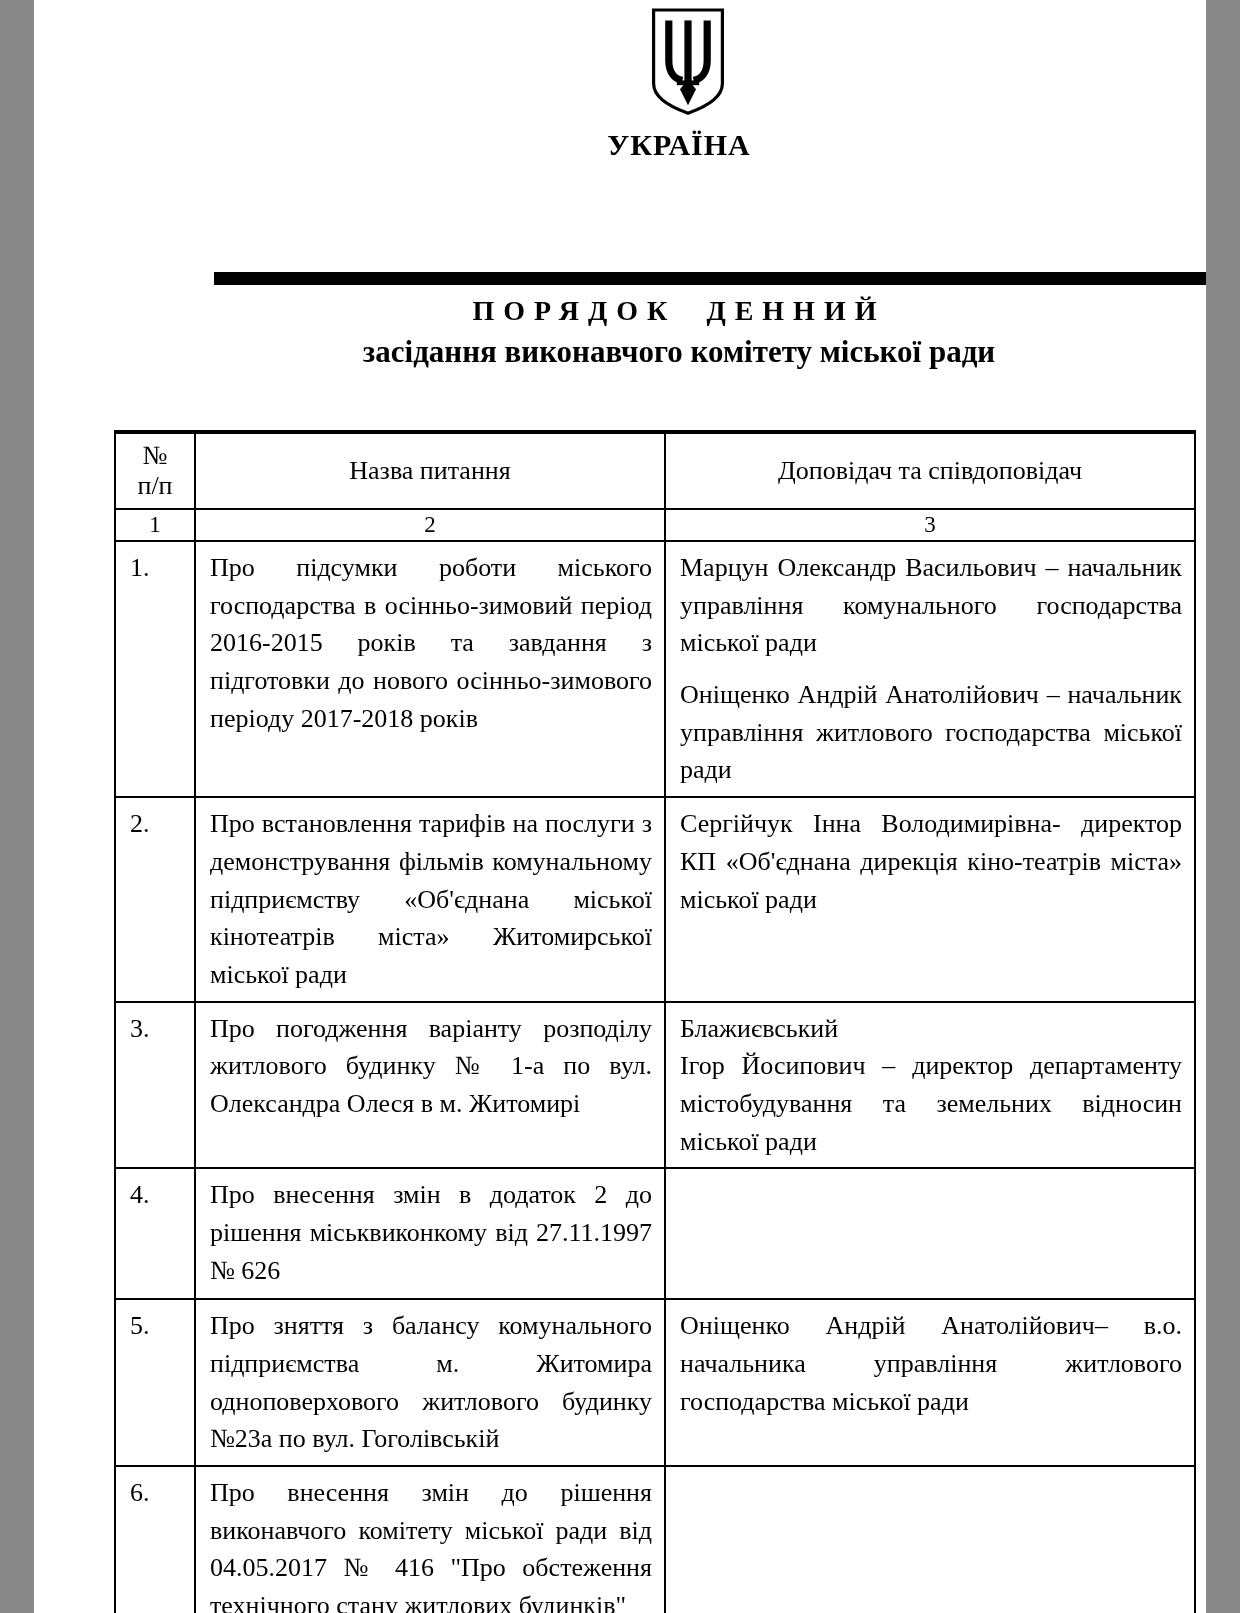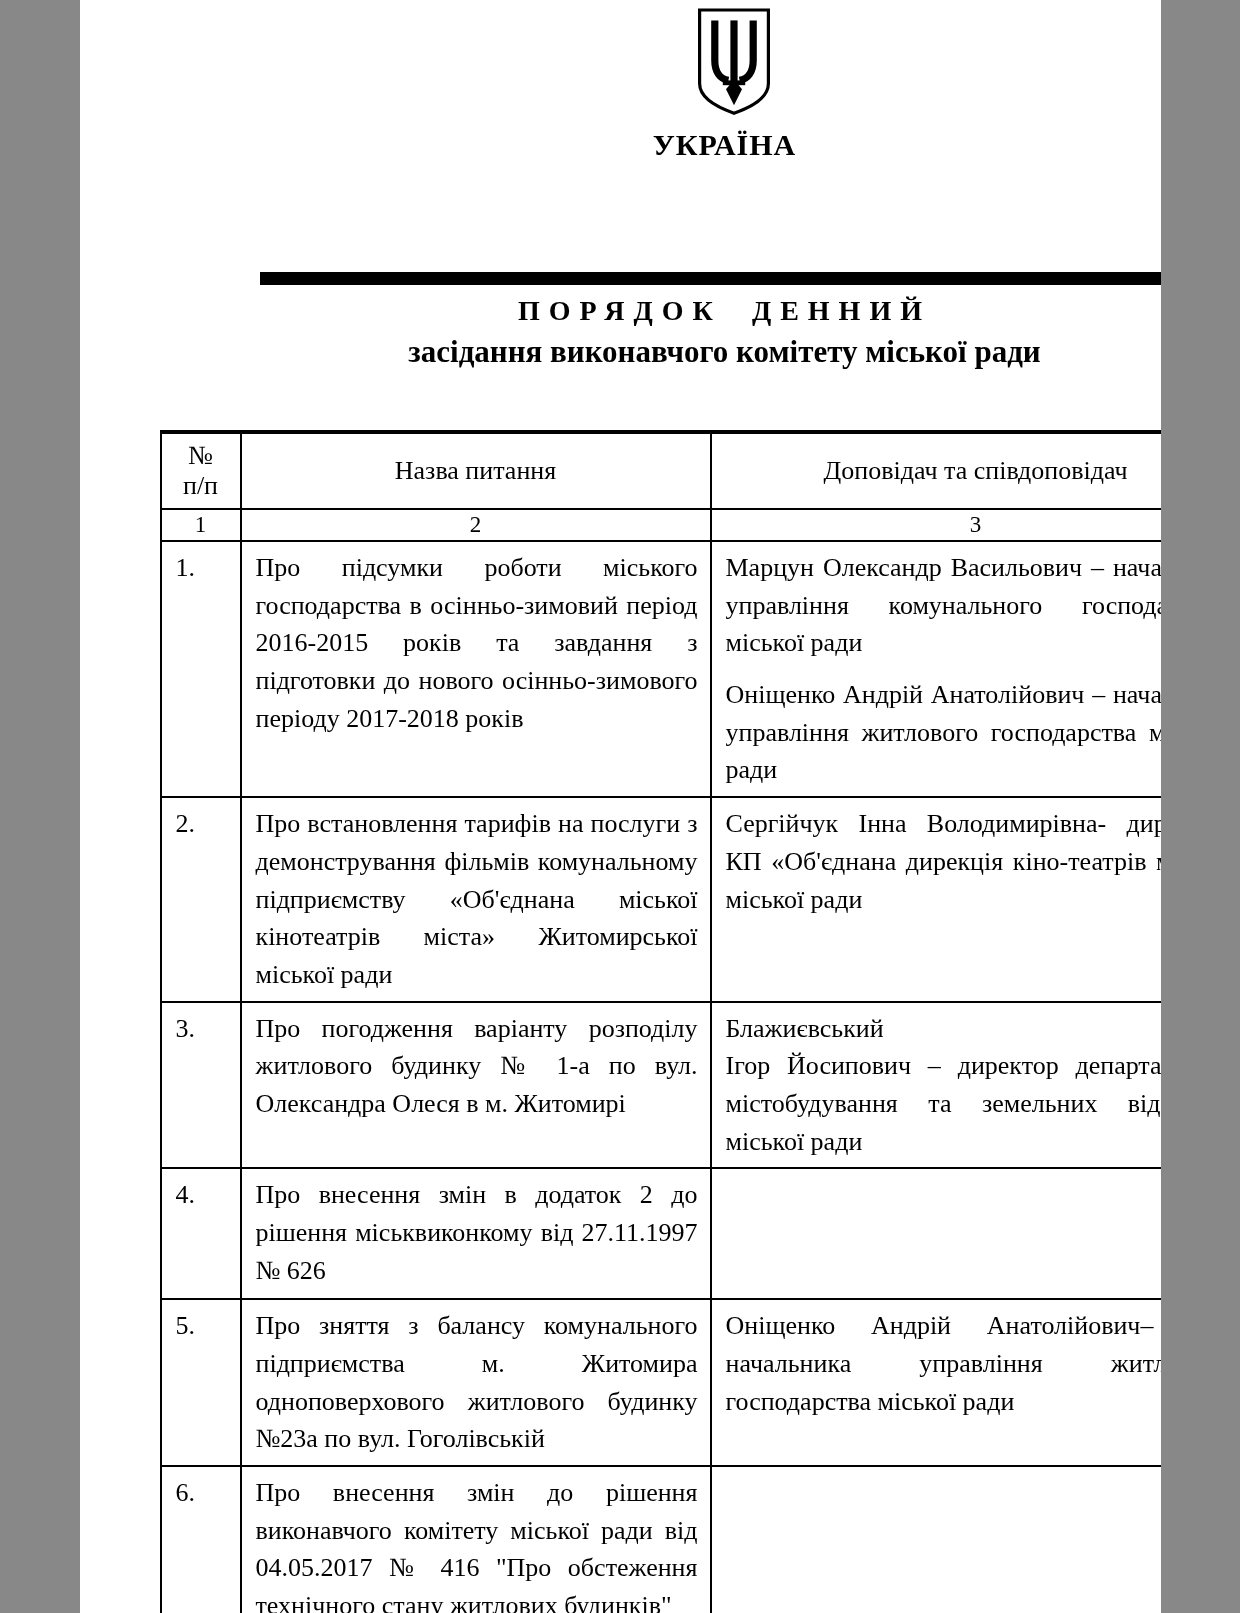--- a/index.html
+++ b/index.html
@@ -1,18 +1,18 @@
 <!DOCTYPE html>
 <html><head>
 <meta charset="utf-8">
 <style>
   html, body { margin: 0; padding: 0; background: #888; }
   .page {
     position: relative;
-    width: 1081px;
+    width: 1172px;
     height: 1613px;
     margin: 0 auto;
     background: #ffffff;
     color: #000000;
     font-family: "Liberation Serif", "DejaVu Serif", serif;
     overflow: hidden;
   }
   .emblem {
     position: absolute;
     left: 614px;

